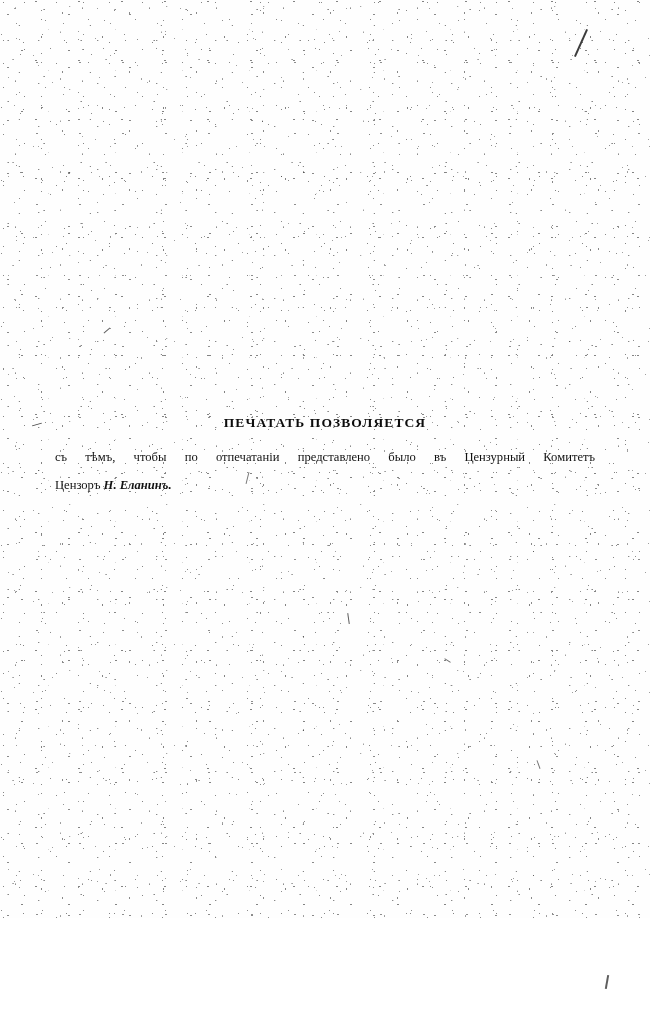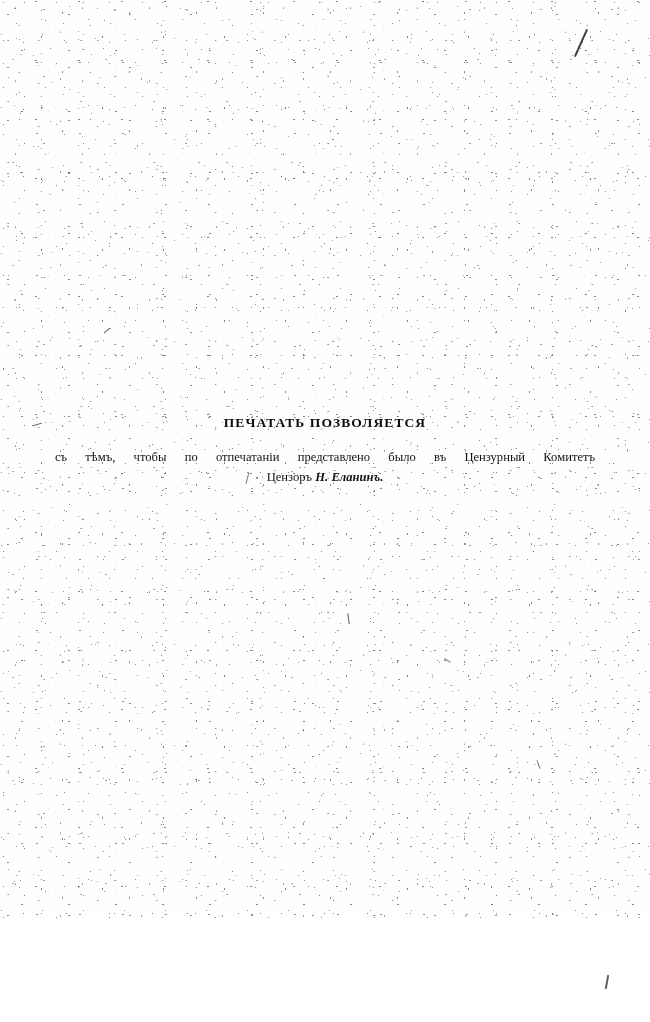--- a/index.html
+++ b/index.html
@@ -116,41 +116,41 @@
     font-weight: bold;
     font-size: 13.5px;
     letter-spacing: 1.1px;
     color: #0d0d0d;
     margin: 0 0 18px 0;
     text-align: center;
   }
 
   .censor-body {
     width: 540px;
-    margin: 4px auto;
+    margin: 12px auto;
     text-align: justify;
     font-size: 12.6px;
     line-height: 16px;
     color: #111111;
     font-family: "Liberation Serif", serif;
   }
   .censor-body .line1 {
     display: block;
     text-align: justify;
     text-align-last: justify;
     white-space: nowrap;
   }
   .censor-body .line2 {
     display: block;
     white-space: nowrap;
   }
   .censor-sign {
     width: 540px;
     margin: 1px auto 0 auto;
-    text-align: center;
+    text-align: left;
     font-size: 12.6px;
     line-height: 16px;
     color: #111111;
   }
   .censor-sign .nm {
     font-weight: bold;
     font-style: italic;
   }
   .censor-sign .initials {
     font-style: italic;

